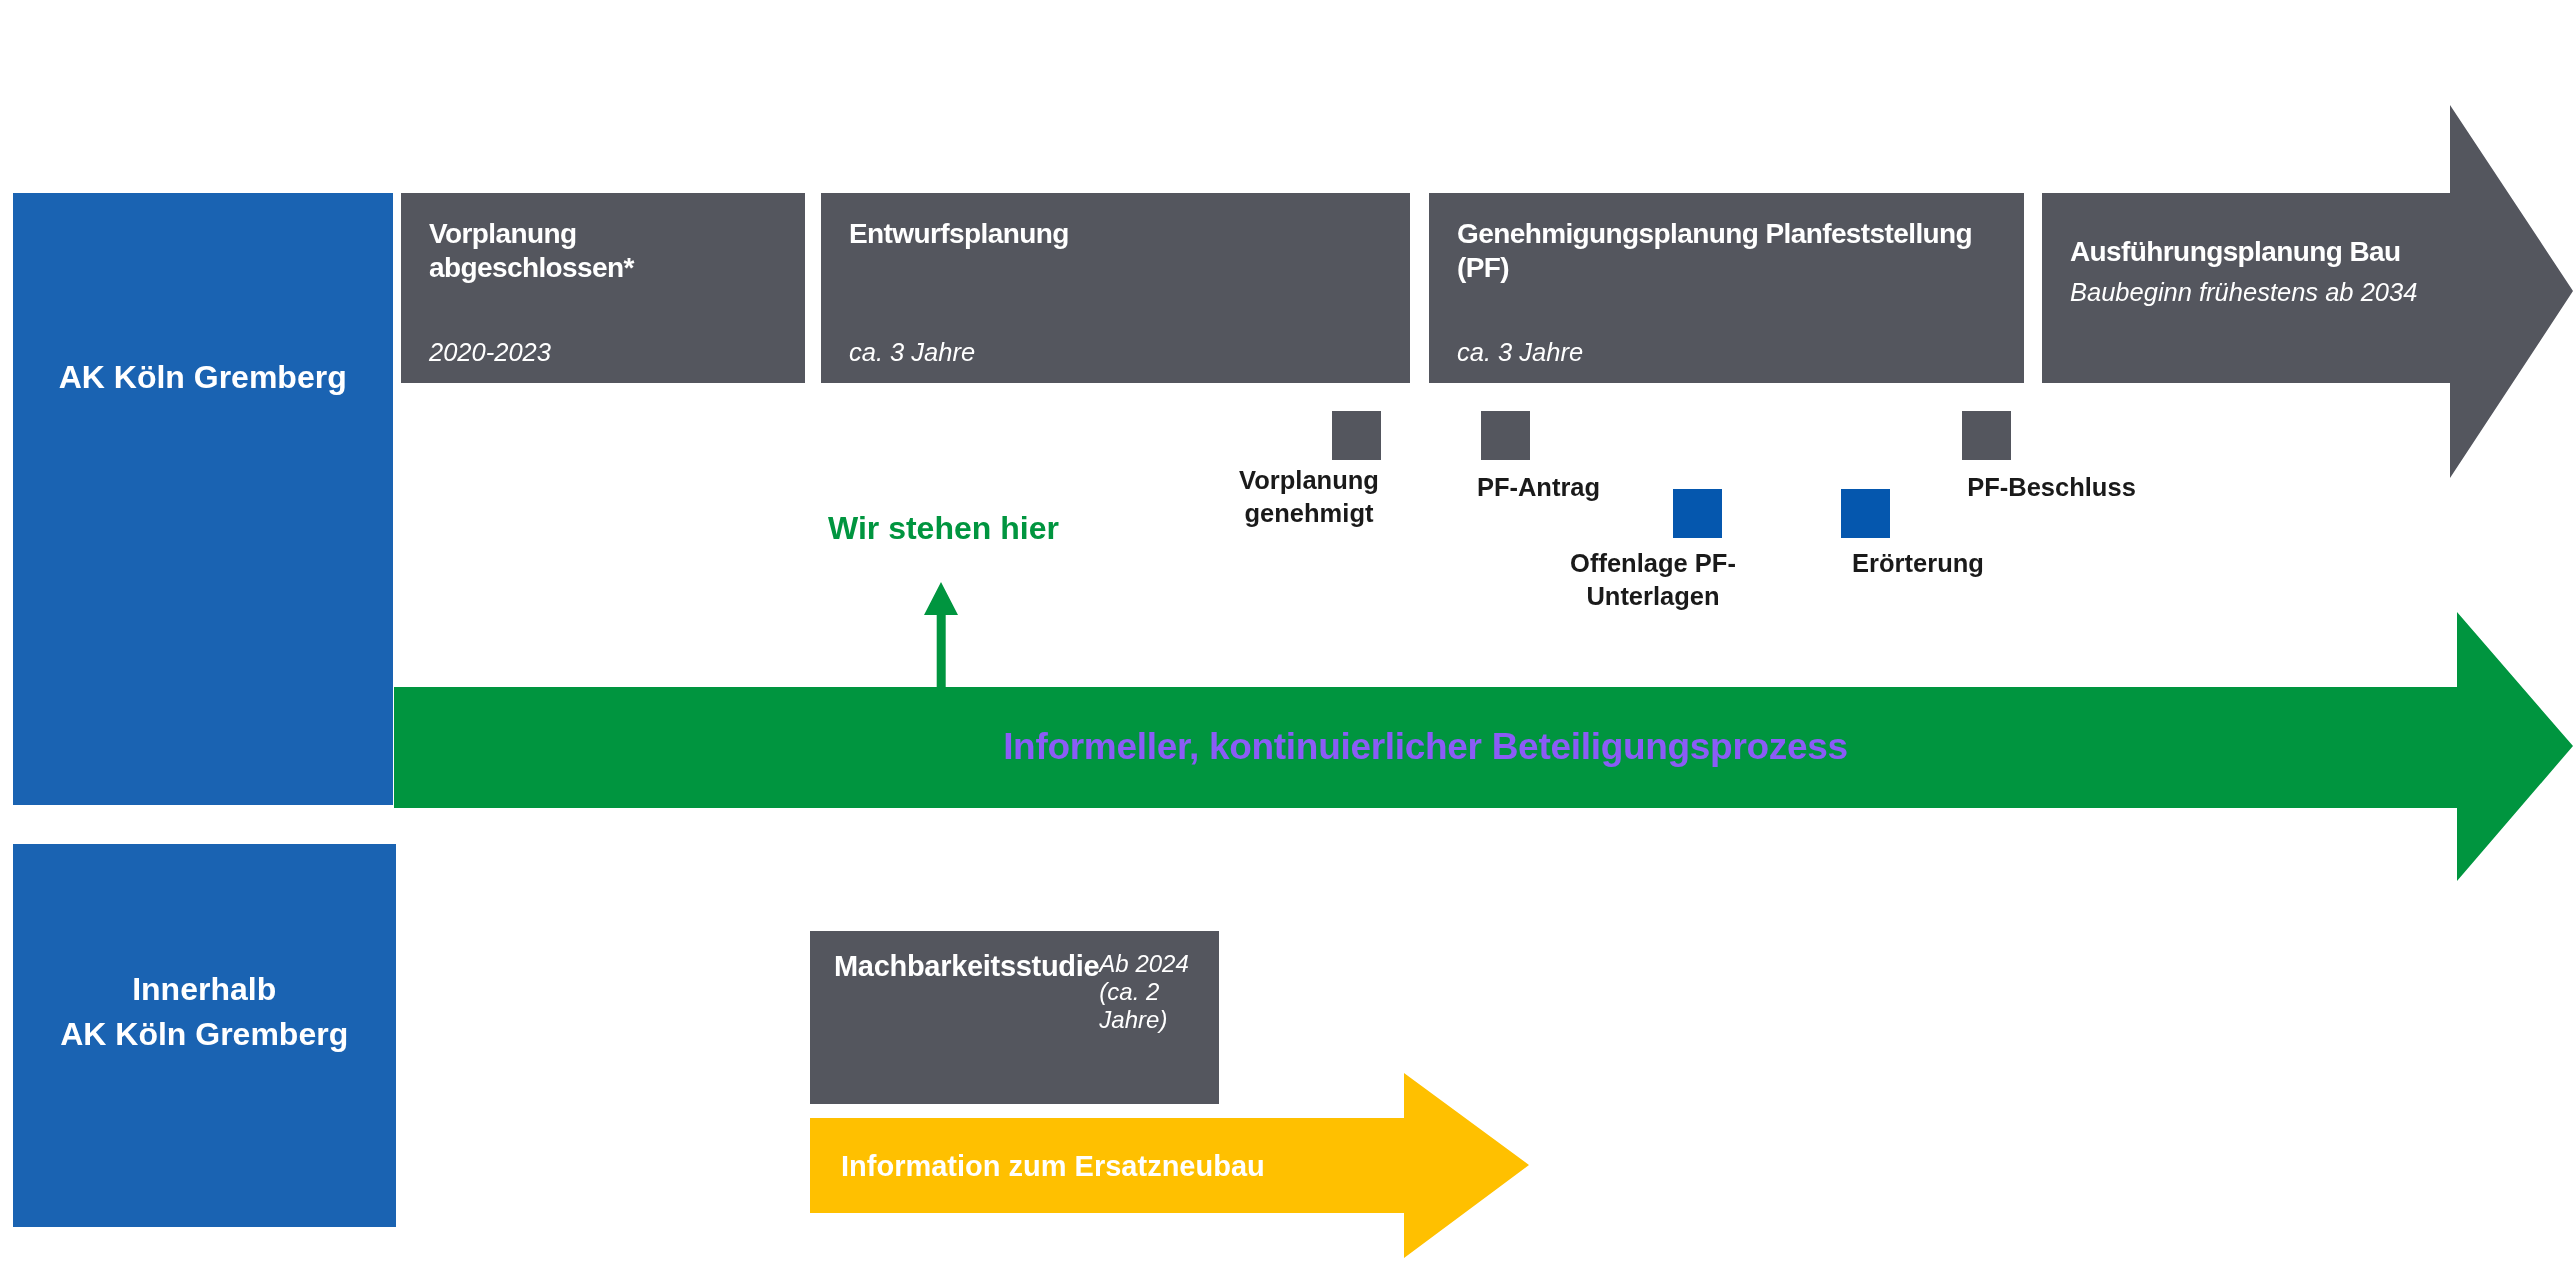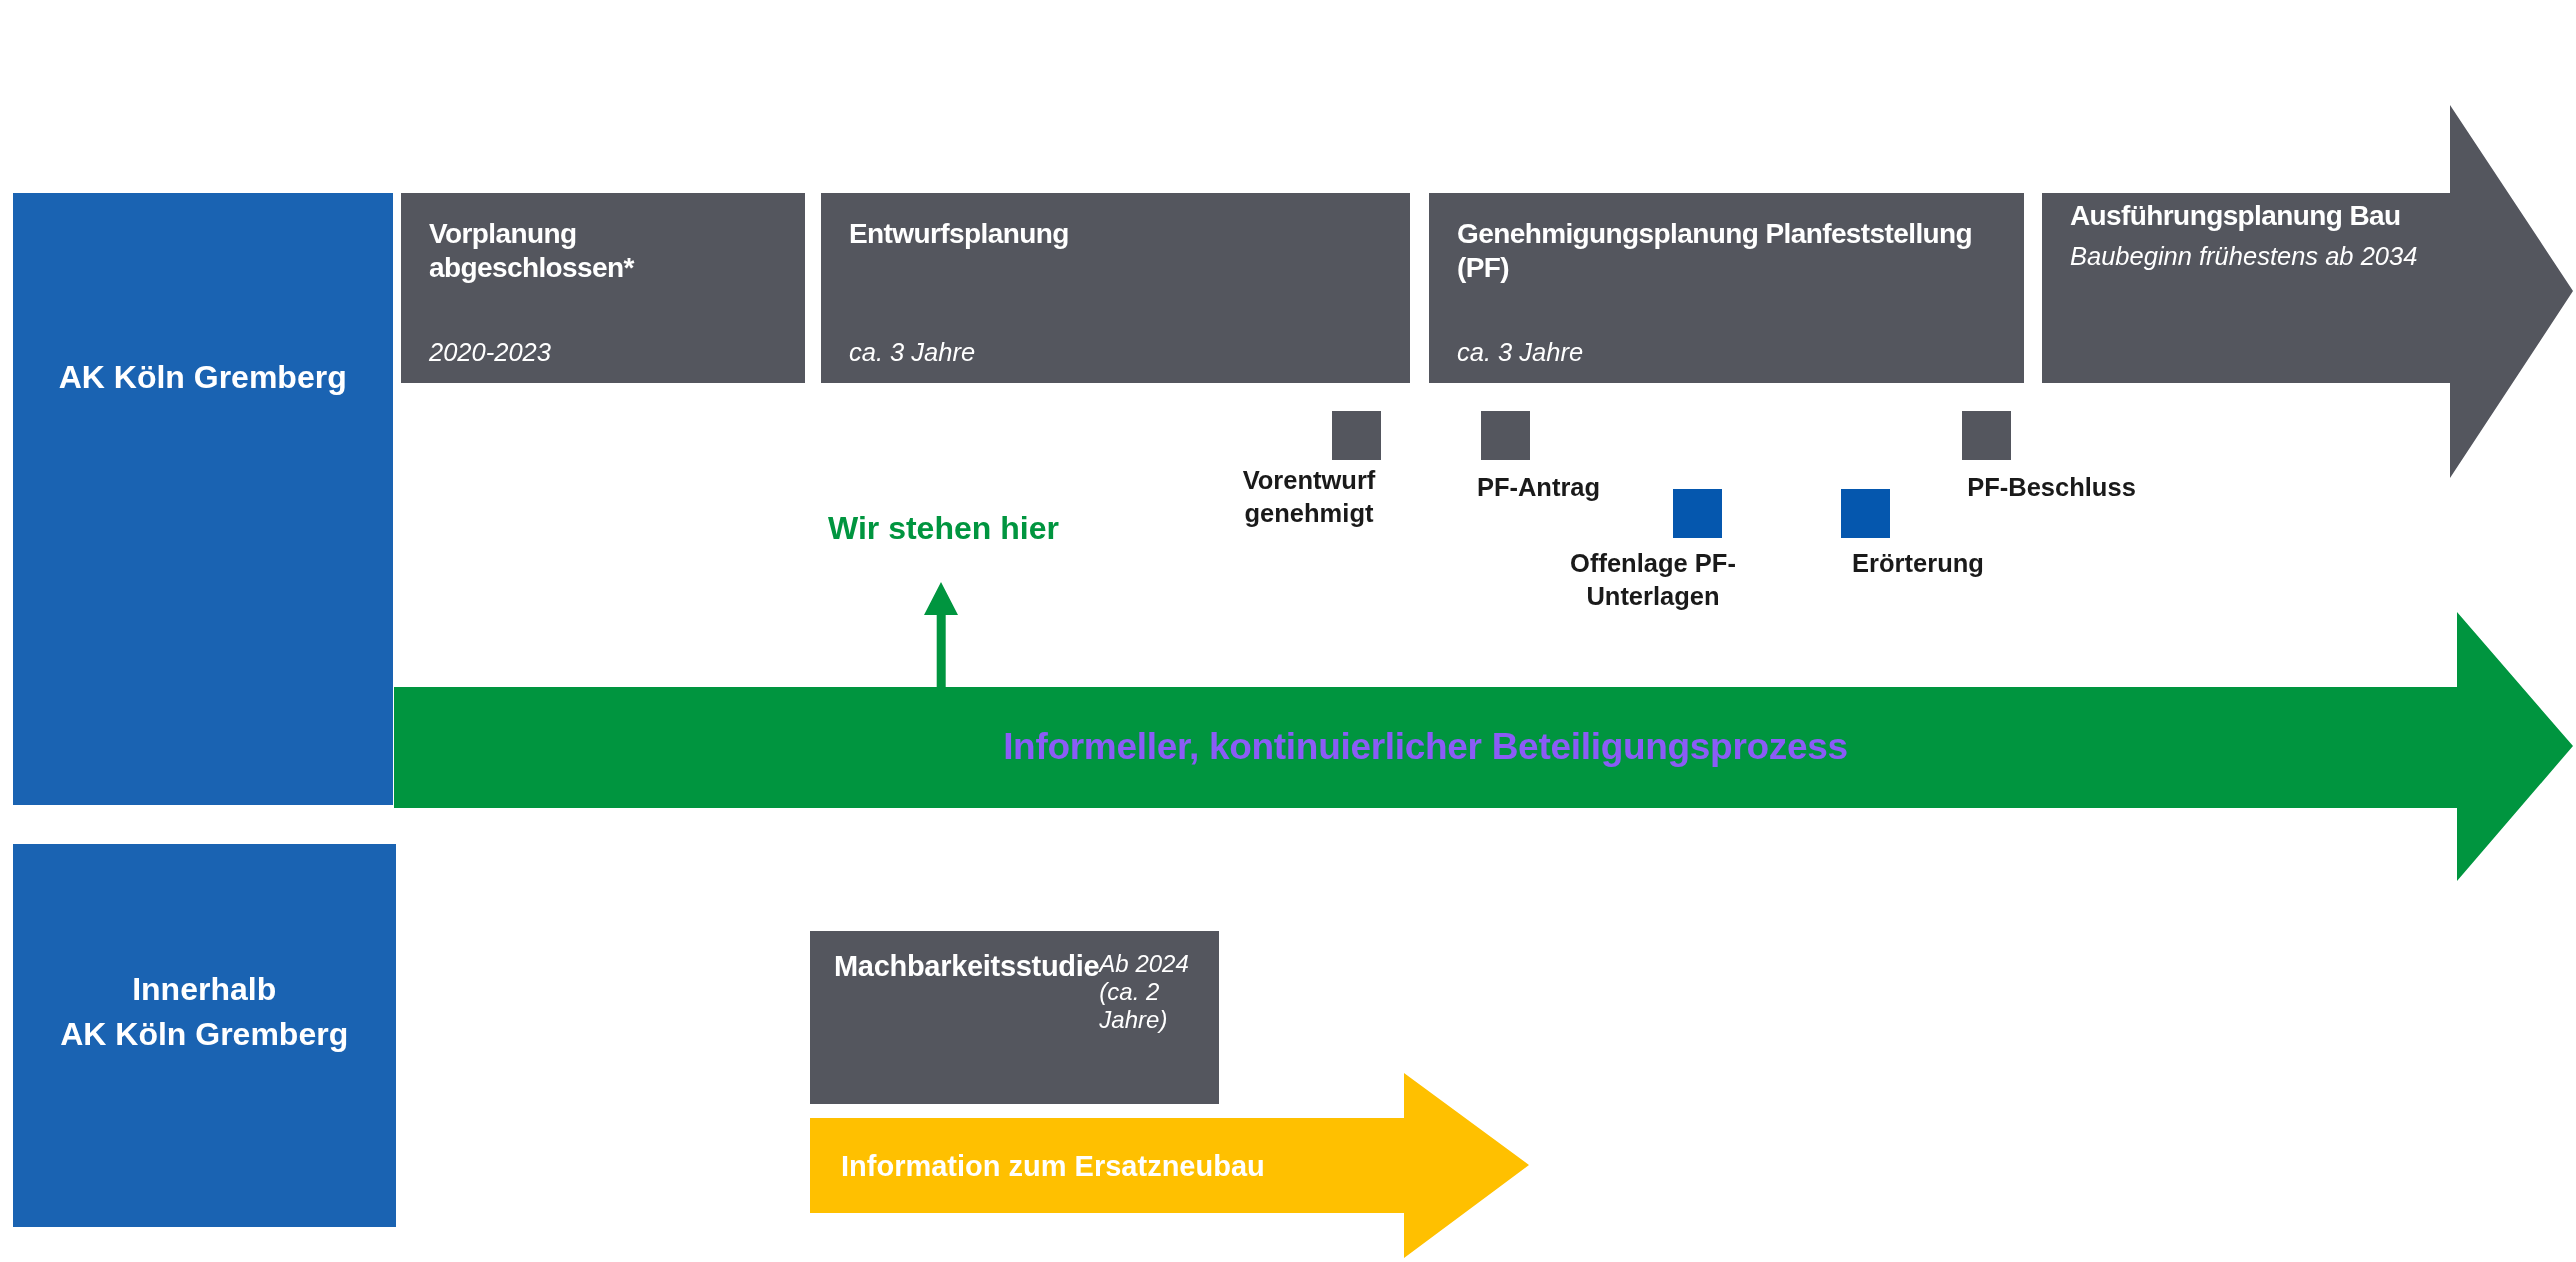--- a/index.html
+++ b/index.html
@@ -36,21 +36,21 @@
   .phase-title{font-weight:bold;font-size:28px;line-height:1.2;letter-spacing:-0.6px;}
   .phase-sub{font-style:italic;font-size:25.5px;line-height:1.1;}
   .phase1{left:401px;width:404px;}
   .phase2{left:821px;width:589px;}
   .phase3{left:1429px;width:595px;}
 
   
   .phase4{position:absolute;left:2042px;top:105px;width:531px;height:373px;}
   .phase4 .arrow-shape{position:absolute;inset:0;background:var(--gray);
     clip-path:polygon(0px 88px,408px 88px,408px 0px,531px 186px,408px 373px,408px 278px,0px 278px);}
-  .phase4 .p4text{position:absolute;left:28px;top:94px;width:420px;color:#fff;}
+  .phase4 .p4text{position:absolute;left:28px;top:130px;width:420px;color:#fff;}
   .phase4 .phase-sub{margin-top:9px;}
 
   
   .msq{position:absolute;width:49px;height:49px;}
   .msq.gray{background:var(--gray);top:411px;}
   .msq.blue{background:var(--blue-dark);top:489px;}
   .mlabel{position:absolute;font-weight:bold;font-size:25.5px;line-height:1.3;
     text-align:center;color:#1a1a1a;}
 
   .sq1{left:1332px;}  .lab1{left:1220px;top:464px;width:178px;}
@@ -115,21 +115,21 @@
 
   <div class="phase4">
     <div class="arrow-shape"></div>
     <div class="p4text">
       <div class="phase-title">Ausführungsplanung Bau</div>
       <div class="phase-sub">Baubeginn frühestens ab 2034</div>
     </div>
   </div>
 
   <div class="msq gray sq1"></div>
-  <div class="mlabel lab1">Vorentwurf genehmigt</div>
+  <div class="mlabel lab1">Vorplanung genehmigt</div>
 
   <div class="msq gray sq2"></div>
   <div class="mlabel lab2">PF-Antrag</div>
 
   <div class="msq blue sq3"></div>
   <div class="mlabel lab3">Offenlage PF-Unterlagen</div>
 
   <div class="msq blue sq4"></div>
   <div class="mlabel lab4">Erörterung</div>
 

